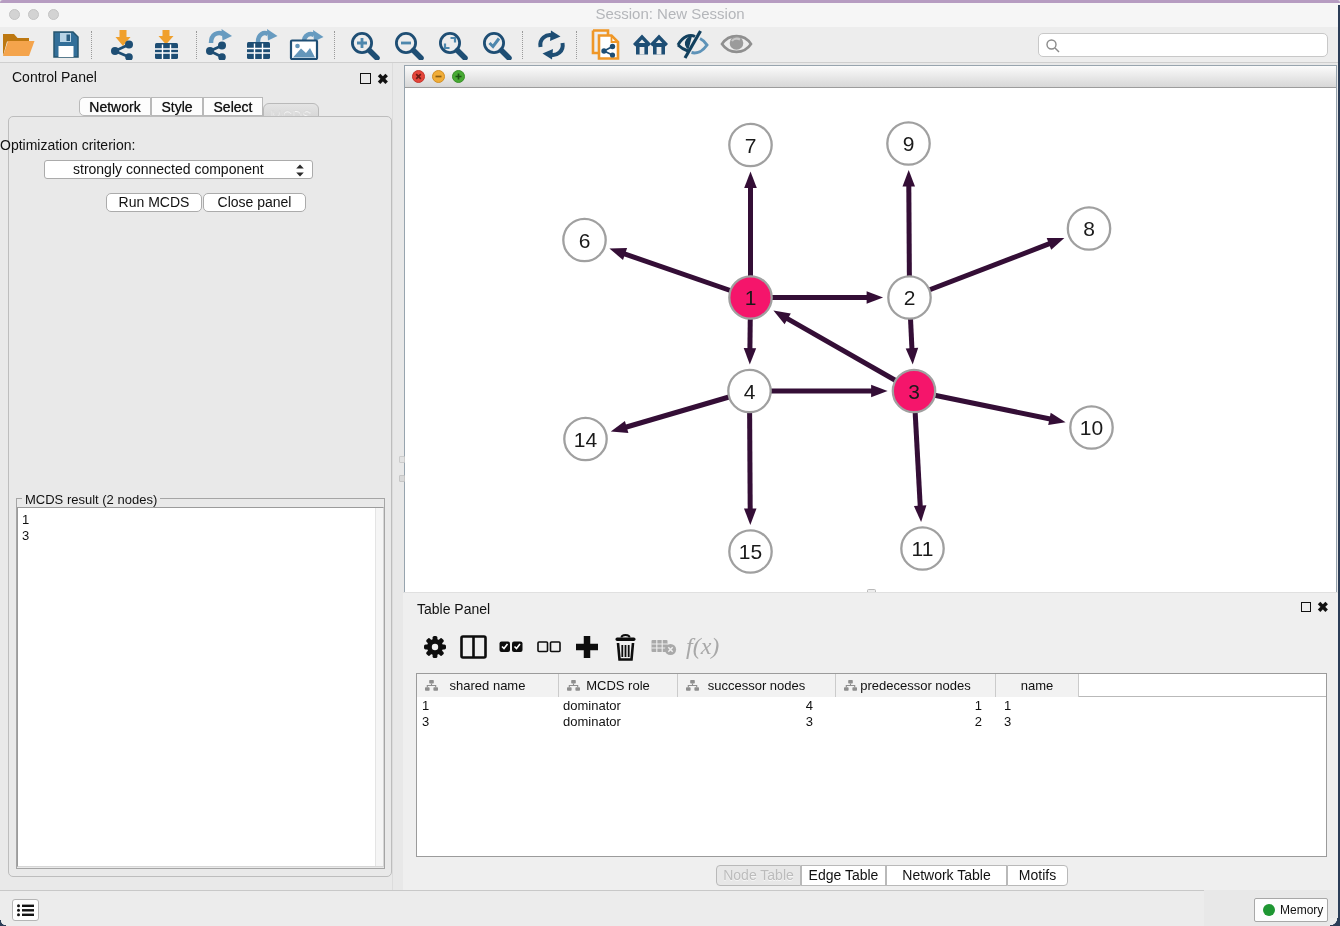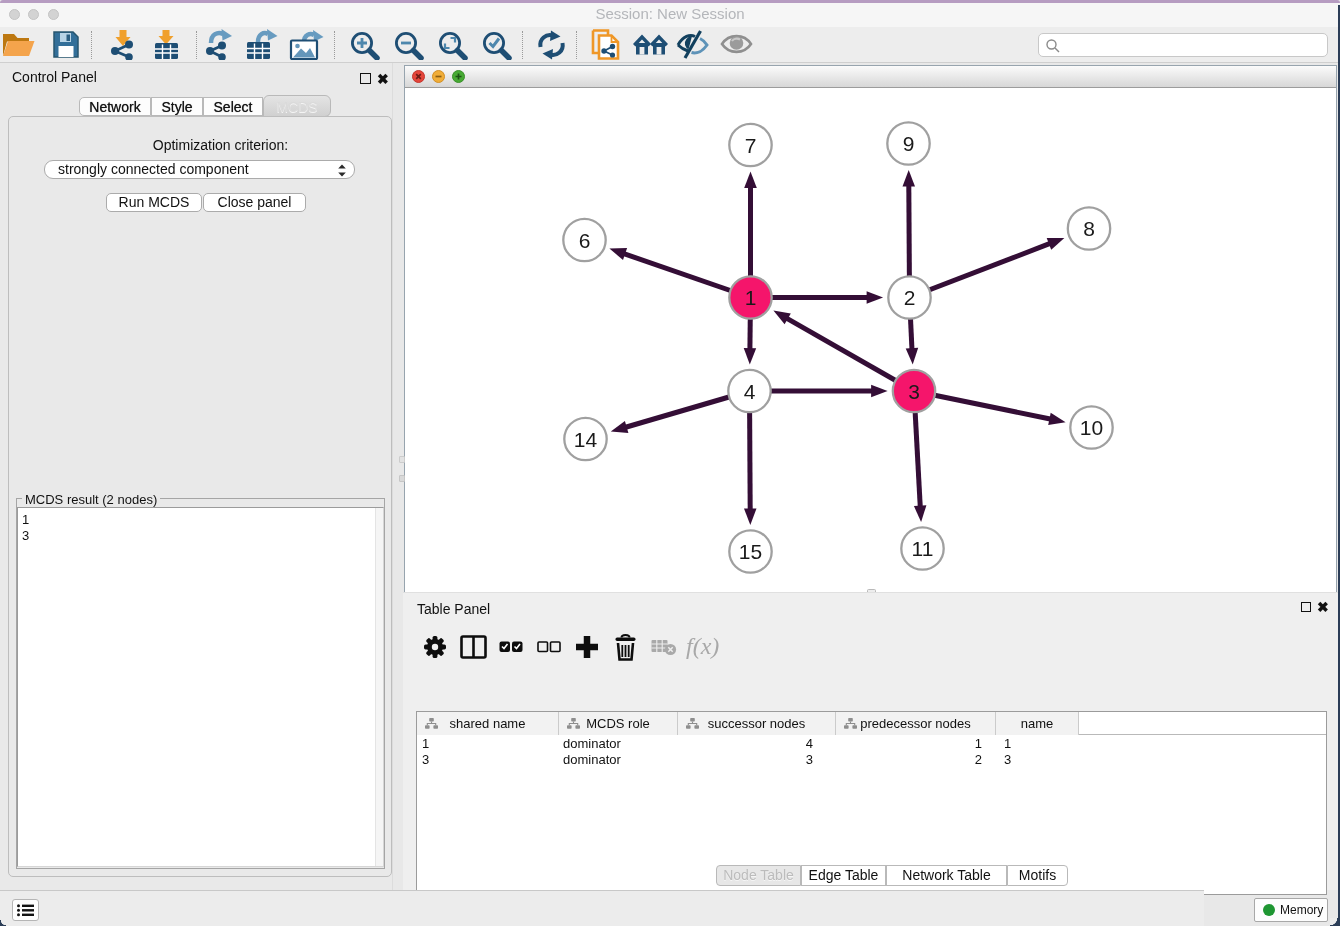--- a/index.html
+++ b/index.html
@@ -23,44 +23,44 @@
   
   #cpanel{left:0;top:63px;width:393px;height:827px;background:#e9e9e9;border-right:1px solid #dcdcdc;}
   #cptitle{left:12px;top:6px;font-size:14px;color:#111;}
   .maxbox{width:11px;height:11px;border:1.5px solid #111;}
   .xicon{font-size:14px;font-weight:bold;color:#111;line-height:12px;}
   .tab{position:absolute;top:34px;height:19px;border:1px solid #b9b9b9;background:#fdfdfd;
      font-size:14px;color:#141414;text-align:center;line-height:19px;text-shadow:0 0 0.7px #333;}
   #tabMCDS{top:32px;height:22px;background:linear-gradient(#e4e4e4,#d0d0d0);color:#dadada;
      border-radius:6px 6px 6px 0;text-shadow:0 1px 0 #f4f4f4;line-height:22px;}
   #cpbox{left:8px;top:53px;width:384px;height:761px;border:1px solid #bdbdbd;border-radius:5px;background:#e9e9e9;}
-  #optlabel{left:0;top:74px;width:393px;text-align:center;font-size:14px;color:#111;padding-left:48px;}
-  #dropdown{left:44px;top:97px;width:311px;height:19px;background:#fff;border:1px solid #ababab;
-     border-radius:9px;font-size:14px;color:#111;line-height:16px;padding-left:13px;}
+  #optlabel{left:0;top:74px;width:393px;font-size:14px;color:#111;}
+  #dropdown{left:44px;top:97px;width:269px;height:19px;background:#fff;border:1px solid #ababab;
+     border-radius:3px;font-size:14px;color:#111;line-height:16px;padding-left:28px;}
   #dropdown svg{position:absolute;right:5px;top:2px;}
   .btn{height:19px;background:#fff;border:1px solid #ababab;border-radius:5px;
      font-size:14px;color:#111;text-align:center;line-height:17px;}
   #fieldset{left:16px;top:435px;width:369px;height:371px;border:1px solid #a5a5a5;}
   #fslegend{left:22px;top:429px;background:#e9e9e9;font-size:13px;color:#111;padding:0 3px;}
   #fswhite{left:17px;top:444px;width:367px;height:360px;background:#fff;
      border:1px solid #9b9b9b;border-right:1px solid #d6d6d6;border-bottom:1px solid #d6d6d6;}
   #fsscroll{left:375px;top:445px;width:8px;height:358px;background:#f5f5f5;border-left:1px solid #e4e4e4;}
   .fsitem{left:22px;font-size:13px;color:#111;}
 
   
   #netwin{left:404px;top:65px;width:933px;height:527px;background:#fff;border:1px solid #97a4ae;border-bottom:none;}
   #nettitle{left:0;top:0;width:100%;height:22px;
      background:linear-gradient(#fbfbfb,#d7d7d7);border-bottom:1px solid #9c9c9c;}
   #nettitle .t{position:absolute;width:100%;text-align:center;top:2px;font-size:14px;font-weight:bold;color:#1c1c1c;}
   #nethandle{left:462px;top:523px;width:9px;height:6px;background:#ededed;border:1px solid #b9b9b9;border-radius:1.5px;}
 
   
   #tpanel{left:403px;top:592px;width:937px;height:298px;background:#efefef;border-top:1px solid #e0e0e0;}
   #tptitle{left:14px;top:8px;font-size:14px;color:#111;}
-  #tablebox{left:13px;top:80px;width:911px;height:184px;background:#fff;border:1px solid #9b9b9b;margin-top:38px;}
+  #tablebox{left:13px;top:80px;width:911px;height:184px;background:#fff;border:1px solid #9b9b9b;}
   .hcell{position:absolute;top:0;height:23px;background:#f2f2f2;border-right:1px solid #cbcbcb;
      font-size:13px;color:#111;text-align:center;line-height:23px;}
   #thead{left:0;top:0;width:100%;height:23px;border-bottom:1px solid #b9b9b9;}
   .trow{position:absolute;left:0;width:100%;height:16px;font-size:13px;color:#111;}
   .tcell{position:absolute;top:0;height:16px;line-height:16px;}
   .btab{position:absolute;top:272px;height:21px;border:1px solid #b9b9b9;background:#fff;
      font-size:14px;color:#111;text-align:center;line-height:19px;margin-left:16px;}
   .treeicon{position:absolute;top:6px;}
 
   
@@ -223,21 +223,21 @@
     </div>
   </div>
 
   <div class="abs" id="cpanel">
     <div class="abs" id="cptitle">Control Panel</div>
     <div class="abs maxbox" style="left:360px;top:10px;"></div>
     <div class="abs xicon" style="left:377px;top:10px;">✖</div>
     <div class="abs tab" style="left:79px;width:72px;border-radius:5px 0 0 5px;">Network</div>
     <div class="abs tab" style="left:151px;width:52px;">Style</div>
     <div class="abs tab" style="left:203px;width:60px;">Select</div>
-    <div class="abs tab" id="tabMCDS" style="left:263px;width:68px;">MCDS</div>
+    <div class="abs tab" id="tabMCDS" style="left:263px;width:56px;margin-top:8px;">MCDS</div>
     <div class="abs" id="cpbox"></div>
     <div class="abs" id="optlabel">Optimization criterion:</div>
     <div class="abs" id="dropdown">strongly connected component
       <svg width="14" height="15" viewBox="0 0 14 15">
           <path d="M3.2 5.6 L7 1.4 L10.8 5.6 Z" fill="#2b2b2b"></path>
           <path d="M3.2 9.4 L7 13.6 L10.8 9.4 Z" fill="#2b2b2b"></path>
         </svg>
     </div>
     <div class="abs btn" style="left:106px;top:130px;width:96px;">Run MCDS</div>
     <div class="abs btn" style="left:203px;top:130px;width:103px;">Close panel</div>

